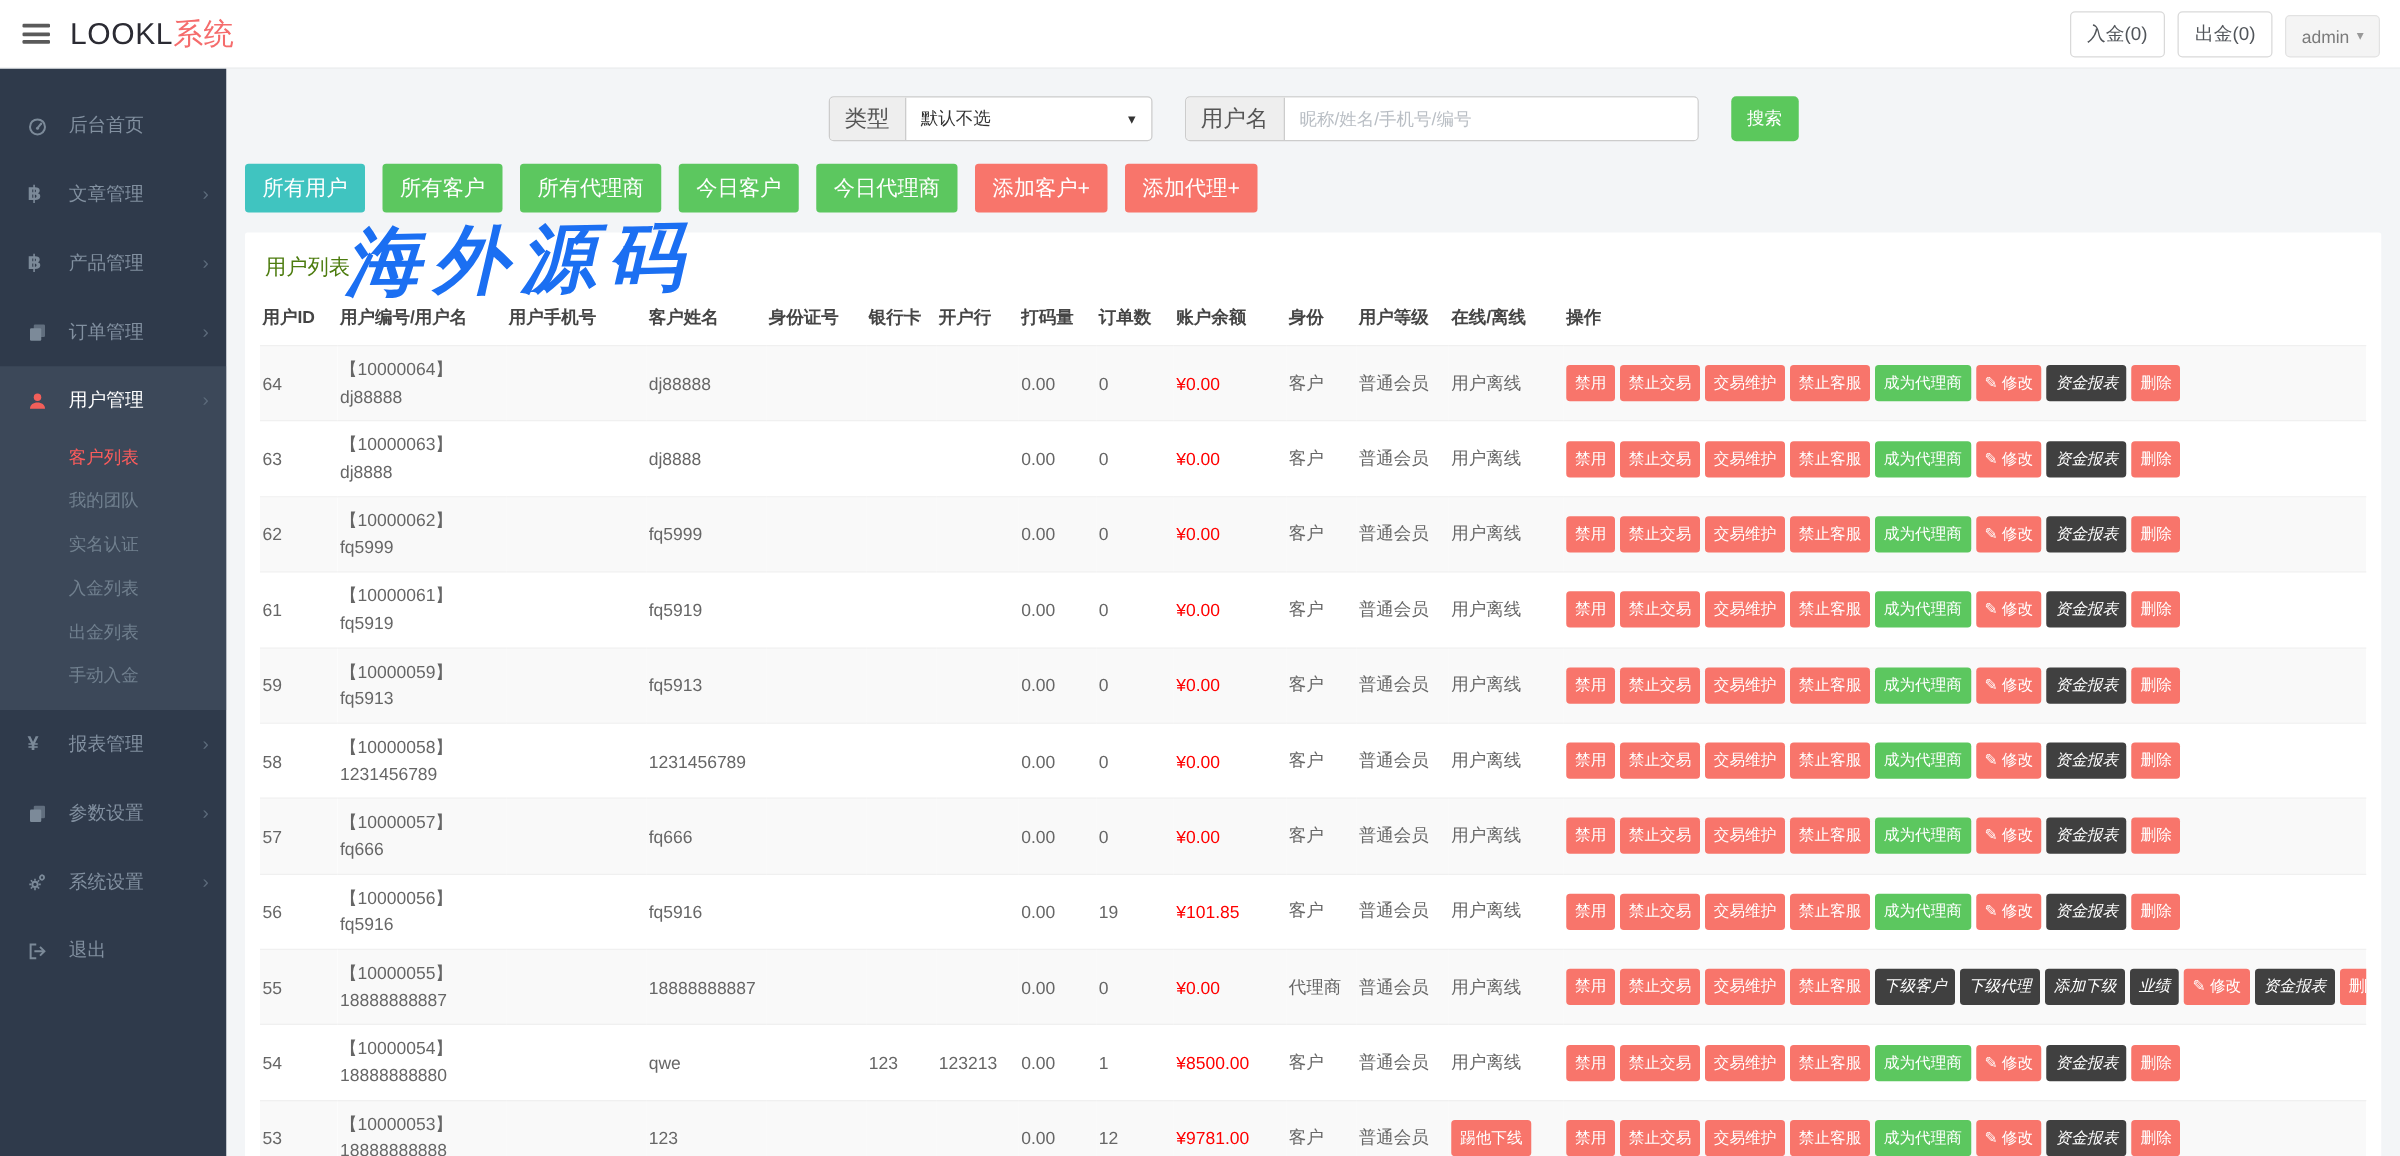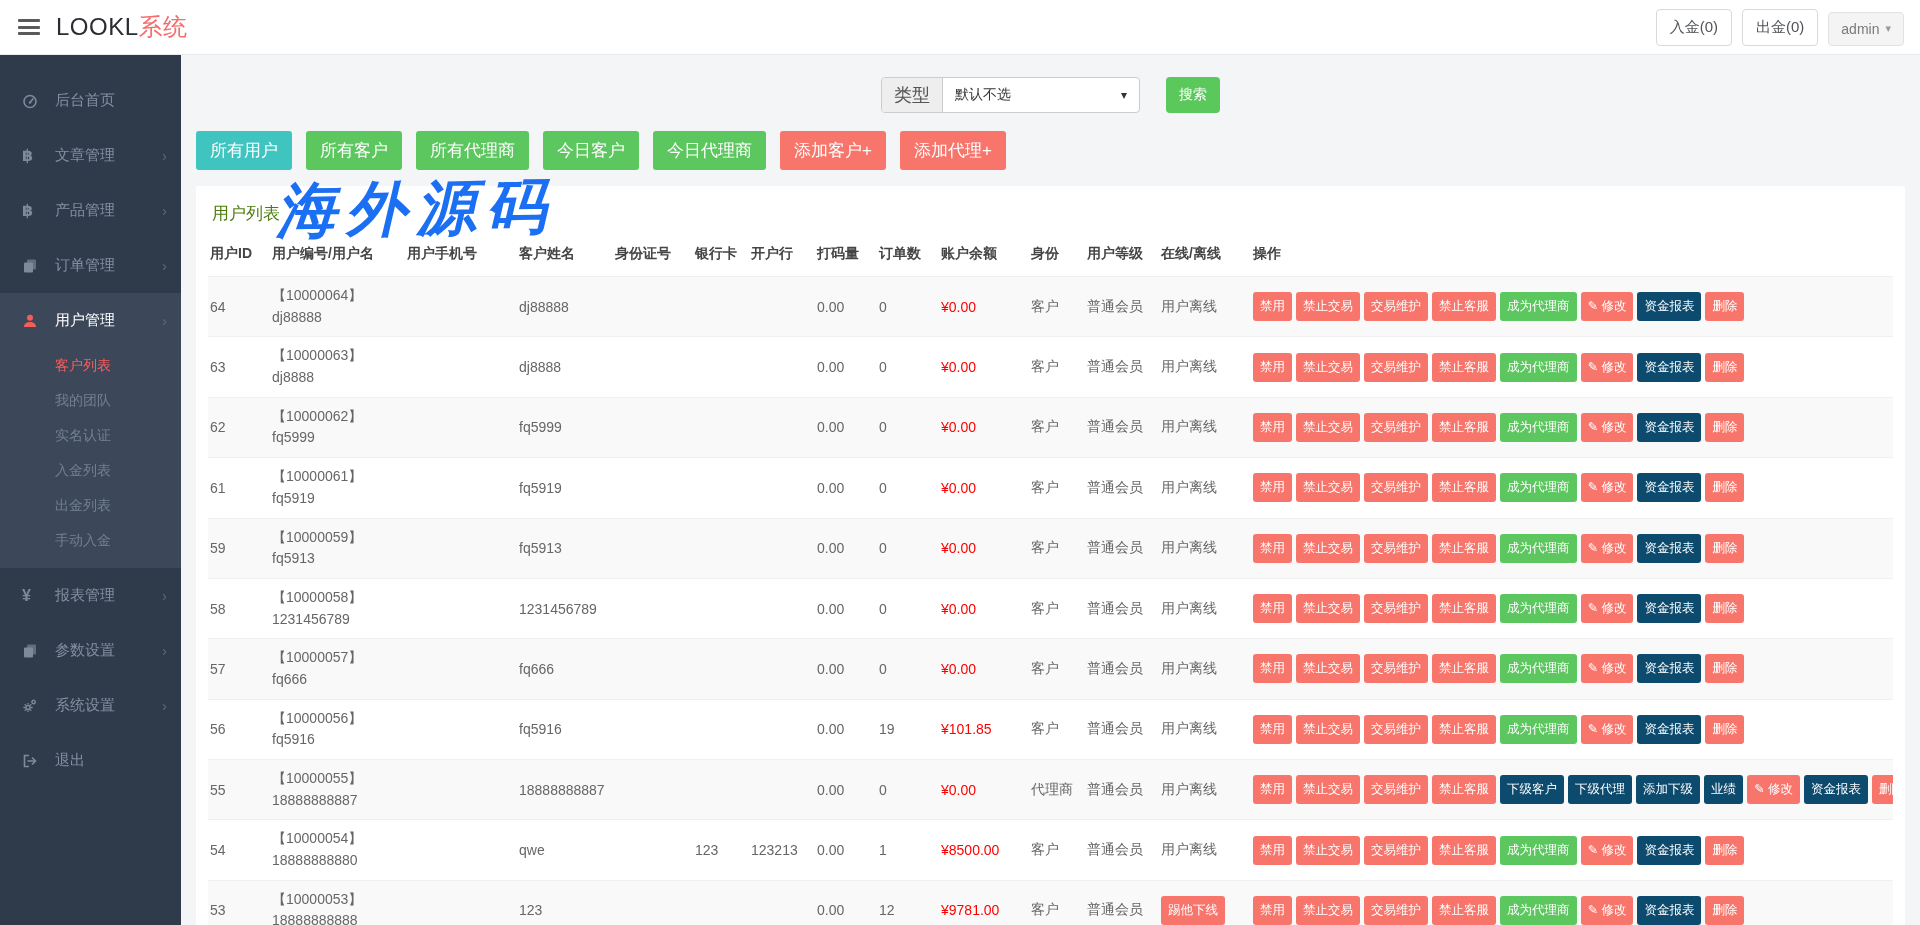--- a/index.html
+++ b/index.html
@@ -69,21 +69,21 @@
   .user-table td { padding:8px 6px 8px 2px; border-top:1px solid #f0f0f0; vertical-align:middle; overflow:hidden; }
   .user-table tbody tr { height:58px; }
   .user-table tbody tr.striped { background:#f9f9f9; }
   .code-line, .uname-line { line-height:1.55; white-space:nowrap; }
   td.balance { color:#ff0000; }
   td.ops { white-space:nowrap; }
   .act-btn { border:none; border-radius:3px; color:#fff; font-size:12.5px; padding:6px 7px; margin-right:4px;
     cursor:pointer; font-family:inherit; white-space:nowrap; }
   .act-btn.red  { background:#f8756b; }
   .act-btn.green{ background:#5cc75f; }
-  .act-btn.teal { background:#0c4a6e; }
+  .act-btn.teal { background:#404040;font-style:italic; }
 </style>
 </head>
 <body>
 
 <div class="topbar">
   <div class="topbar-left">
     <div class="hamburger">
         <span></span>
         <span></span>
         <span></span>
@@ -198,20 +198,24 @@
     </aside>
 
   <main class="main">
     <div class="filter-row">
       <div class="input-group">
         <span class="ig-addon">类型</span>
         <div class="ig-select">
           <span>默认不选</span>
           <span class="caret">▾</span>
         </div>
+      </div>
+      <div class="input-group">
+        <span class="ig-addon">用户名</span>
+        <input class="ig-input" type="text" placeholder="昵称/姓名/手机号/编号" style="">
       </div>
       <button class="search-btn">搜索</button>
     </div>
 
     <div class="toolbar" id="toolbar"><button class="tb-btn teal">所有用户</button><button class="tb-btn green">所有客户</button><button class="tb-btn green">所有代理商</button><button class="tb-btn green">今日客户</button><button class="tb-btn green">今日代理商</button><button class="tb-btn red">添加客户+</button><button class="tb-btn red">添加代理+</button></div>
 
     <div class="panel">
       <div class="watermark">海外源码</div>
       <div class="panel-title">用户列表</div>
       <table class="user-table">

